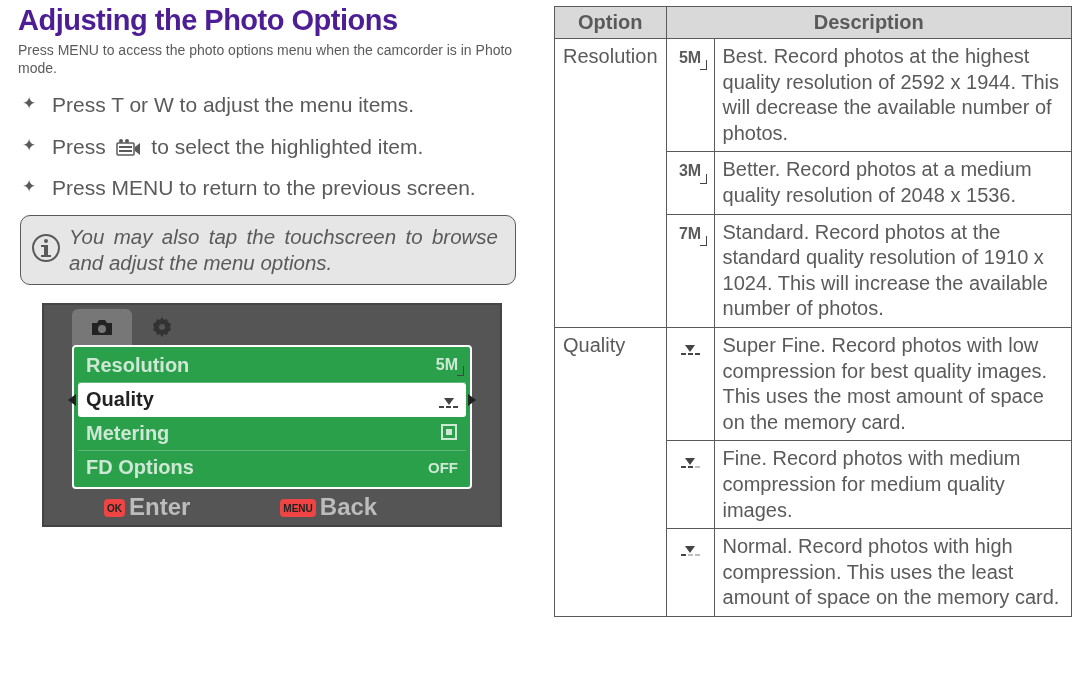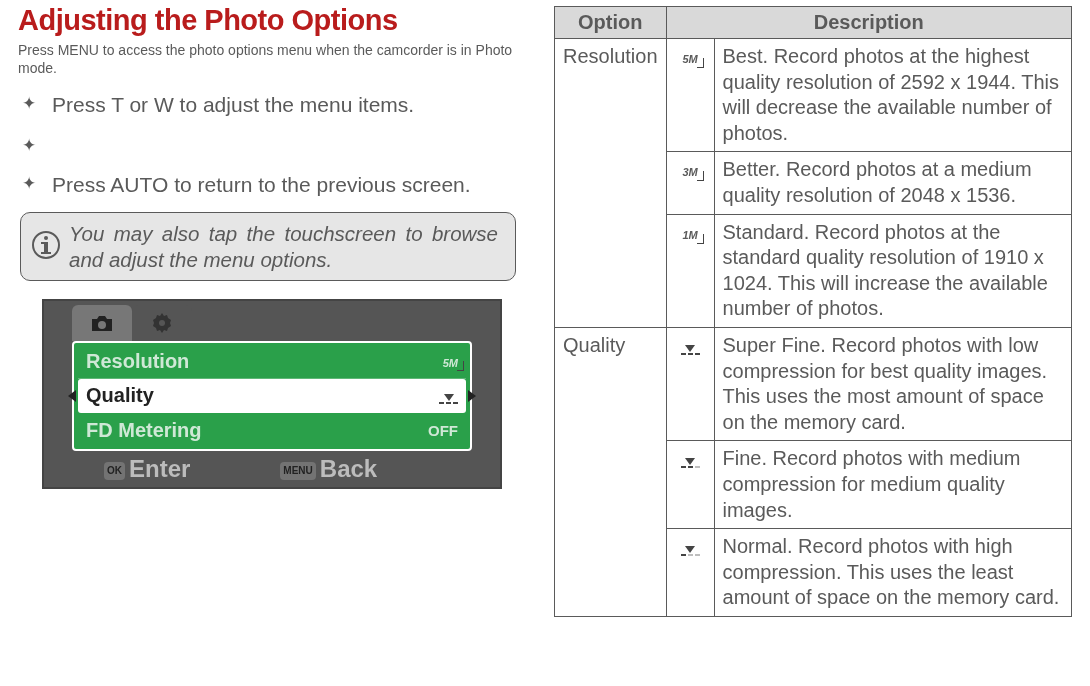--- a/index.html
+++ b/index.html
@@ -18,21 +18,21 @@
     flex-shrink: 0;
   }
   .right {
     flex: 1;
     padding-top: 2px;
     padding-left: 16px;
   }
   h1 {
     font-size: 29px;
     font-weight: bold;
-    color: #b91c1c;
+    color: #4c1d95;
     margin-bottom: 4px;
     letter-spacing: -0.5px;
   }
   .intro {
     font-size: 14px;
     line-height: 1.3;
     margin-bottom: 14px;
   }
   ul.steps {
     list-style: none;
@@ -145,21 +145,21 @@
     gap: 90px;
     padding-left: 60px;
     font-size: 24px;
     font-weight: bold;
     color: #bcbcbc;
   }
   .pill {
     display: inline-flex;
     align-items: center;
     justify-content: center;
-    background: #737373;
+    background: #ef4444;
     color: #222;
     font-size: 10px;
     font-weight: bold;
     border-radius: 4px;
     padding: 9px 3px;
     margin-right: 4px;
     min-width: 20px;
     height: 14px;
     vertical-align: middle;
   }
@@ -185,23 +185,22 @@
   }
   .icon-cell {
     width: 48px;
     text-align: center;
     vertical-align: top;
     padding-top: 8px;
   }
   .opt-cell { width: 104px; }
   .res-icon {
     display: inline-block;
-    font-style: italic;
-    font-weight: bold;
-    font-size: 11px;
+    font-weight: bold;
+    font-size: 16px;
     position: relative;
   }
   .res-icon::after {
     content: "";
     position: absolute;
     right: -6px;
     bottom: -2px;
     width: 6px;
     height: 9px;
     border-right: 1.5px solid #444;
@@ -228,24 +227,34 @@
 <div class="left">
   <h1>Adjusting the Photo Options</h1>
   <p class="intro">Press MENU to access the photo options menu when the camcorder is in Photo mode.</p>
   <ul class="steps" id="steps">
       <li>
         <span class="bullet">✦</span>
         <span>Press T or W to adjust the menu items.</span>
       </li>
       <li>
         <span class="bullet">✦</span>
+        <span>Press <span class="camera-inline">
+            <svg width="26" height="18" viewBox="0 0 26 18">
+              <rect x="1" y="4" width="17" height="12" rx="1" fill="none" stroke="#5a5a5a" stroke-width="1.5"></rect>
+              <rect x="3" y="7" width="13" height="2" fill="#5a5a5a"></rect>
+              <rect x="3" y="11" width="13" height="2" fill="#5a5a5a"></rect>
+              <path d="M19 8 l5 -4 v12 l-5 -4 z" fill="#5a5a5a"></path>
+              <circle cx="5" cy="2" r="2" fill="#5a5a5a"></circle>
+              <circle cx="11" cy="2" r="2" fill="#5a5a5a"></circle>
+            </svg>
+          </span> to select the highlighted item.</span>
       </li>
       <li>
         <span class="bullet">✦</span>
-        <span>Press AUTO to return to the previous screen.</span>
+        <span>Press MENU to return to the previous screen.</span>
       </li>
     </ul>
 
   <div class="info-box">
     <span class="info-icon">
       <svg width="30" height="30" viewBox="0 0 30 30">
         <circle cx="15" cy="15" r="13" fill="none" stroke="#5a5a5a" stroke-width="2"></circle>
         <circle cx="15" cy="8" r="2" fill="#5a5a5a"></circle>
         <rect x="13" y="12" width="4" height="11" fill="#5a5a5a"></rect>
         <rect x="10" y="12" width="7" height="2" fill="#5a5a5a"></rect>
@@ -280,21 +289,28 @@
           <span class="menu-val"><span class="qual-icon">
               <span class="qual-arrow" style="border-top-color:#444"></span>
               <span class="qual-bars">
                 <span></span>
                 <span></span>
                 <span></span>
               </span>
             </span></span>
         </div>
         <div class="menu-row">
-          <span>FD Metering</span>
+          <span>Metering</span>
+          <span class="menu-val"><svg width="18" height="18">
+              <rect x="2" y="2" width="14" height="14" fill="none" stroke="#cfe8d6" stroke-width="2"></rect>
+              <rect x="6" y="6" width="6" height="6" fill="#cfe8d6"></rect>
+            </svg></span>
+        </div>
+        <div class="menu-row">
+          <span>FD Options</span>
           <span class="menu-val">OFF</span>
         </div>
       </div>
     <div class="footer-bar">
       <span><span class="pill">OK</span><span>Enter</span></span>
       <span><span class="pill">MENU</span><span>Back</span></span>
     </div>
   </div>
 </div>
 
@@ -310,21 +326,21 @@
         <tr>
           <td rowspan="3" class="opt-cell">Resolution</td>
           <td class="icon-cell"><span class="res-icon">5M</span></td>
           <td>Best. Record photos at the highest quality resolution of 2592 x 1944. This will decrease the available number of photos.</td>
         </tr>
         <tr>
           <td class="icon-cell"><span class="res-icon">3M</span></td>
           <td>Better. Record photos at a medium quality resolution of 2048 x 1536.</td>
         </tr>
         <tr>
-          <td class="icon-cell"><span class="res-icon">1M</span></td>
+          <td class="icon-cell"><span class="res-icon">7M</span></td>
           <td>Standard. Record photos at the standard quality resolution of 1910 x 1024. This will increase the avail­able number of photos.</td>
         </tr>
         <tr>
           <td rowspan="3" class="opt-cell">Quality</td>
           <td class="icon-cell"><span class="qual-icon">
               <span class="qual-arrow"></span>
               <span class="qual-bars">
                 <span></span>
                 <span></span>
                 <span></span>

